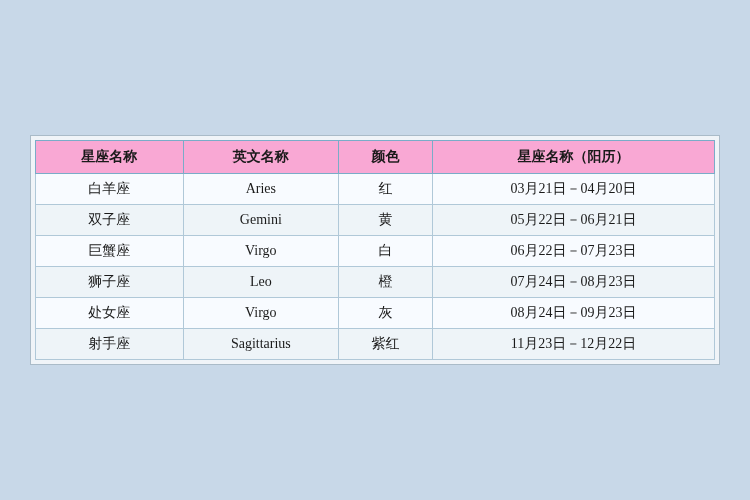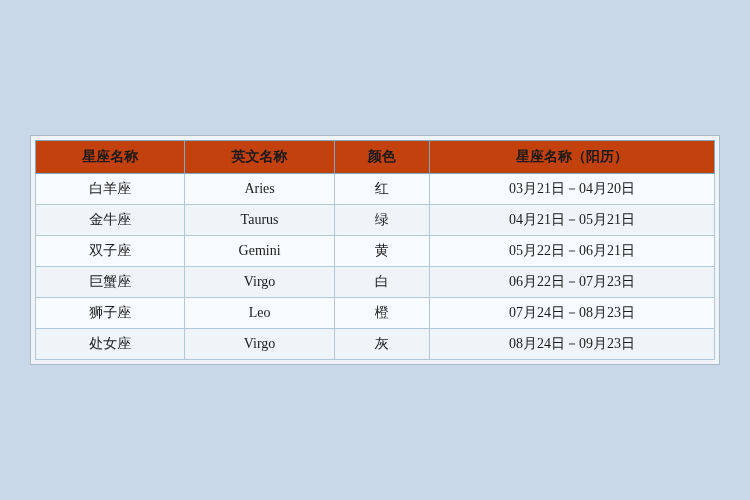--- a/index.html
+++ b/index.html
@@ -16,21 +16,21 @@
     .table-container {
       background: #f0f4f8;
       border: 1px solid #aabbc8;
       padding: 4px;
     }
     table {
       border-collapse: collapse;
       width: 680px;
     }
     thead tr th {
-      background-color: #c2410c;
+      background-color: #f9a8d4;
       border: 1px solid #7aacc8;
       padding: 7px 10px;
       text-align: center;
       font-weight: bold;
       color: #1a1a1a;
       font-size: 14px;
     }
     tbody tr td {
       border: 1px solid #b0c8d8;
       padding: 6px 10px;
@@ -57,26 +57,20 @@
       </tr>
     </thead>
     <tbody id="table-body">
     <tr>
           <td>白羊座</td>
           <td>Aries</td>
           <td>红</td>
           <td>03月21日－04月20日</td>
         </tr>
         <tr>
-          <td>金牛座</td>
-          <td>Taurus</td>
-          <td>绿</td>
-          <td>04月21日－05月21日</td>
-        </tr>
-        <tr>
           <td>双子座</td>
           <td>Gemini</td>
           <td>黄</td>
           <td>05月22日－06月21日</td>
         </tr>
         <tr>
           <td>巨蟹座</td>
           <td>Virgo</td>
           <td>白</td>
           <td>06月22日－07月23日</td>
@@ -86,15 +80,21 @@
           <td>Leo</td>
           <td>橙</td>
           <td>07月24日－08月23日</td>
         </tr>
         <tr>
           <td>处女座</td>
           <td>Virgo</td>
           <td>灰</td>
           <td>08月24日－09月23日</td>
         </tr>
+        <tr>
+          <td>射手座</td>
+          <td>Sagittarius</td>
+          <td>紫红</td>
+          <td>11月23日－12月22日</td>
+        </tr>
       </tbody>
   </table>
 </div>
 
 </body></html>

